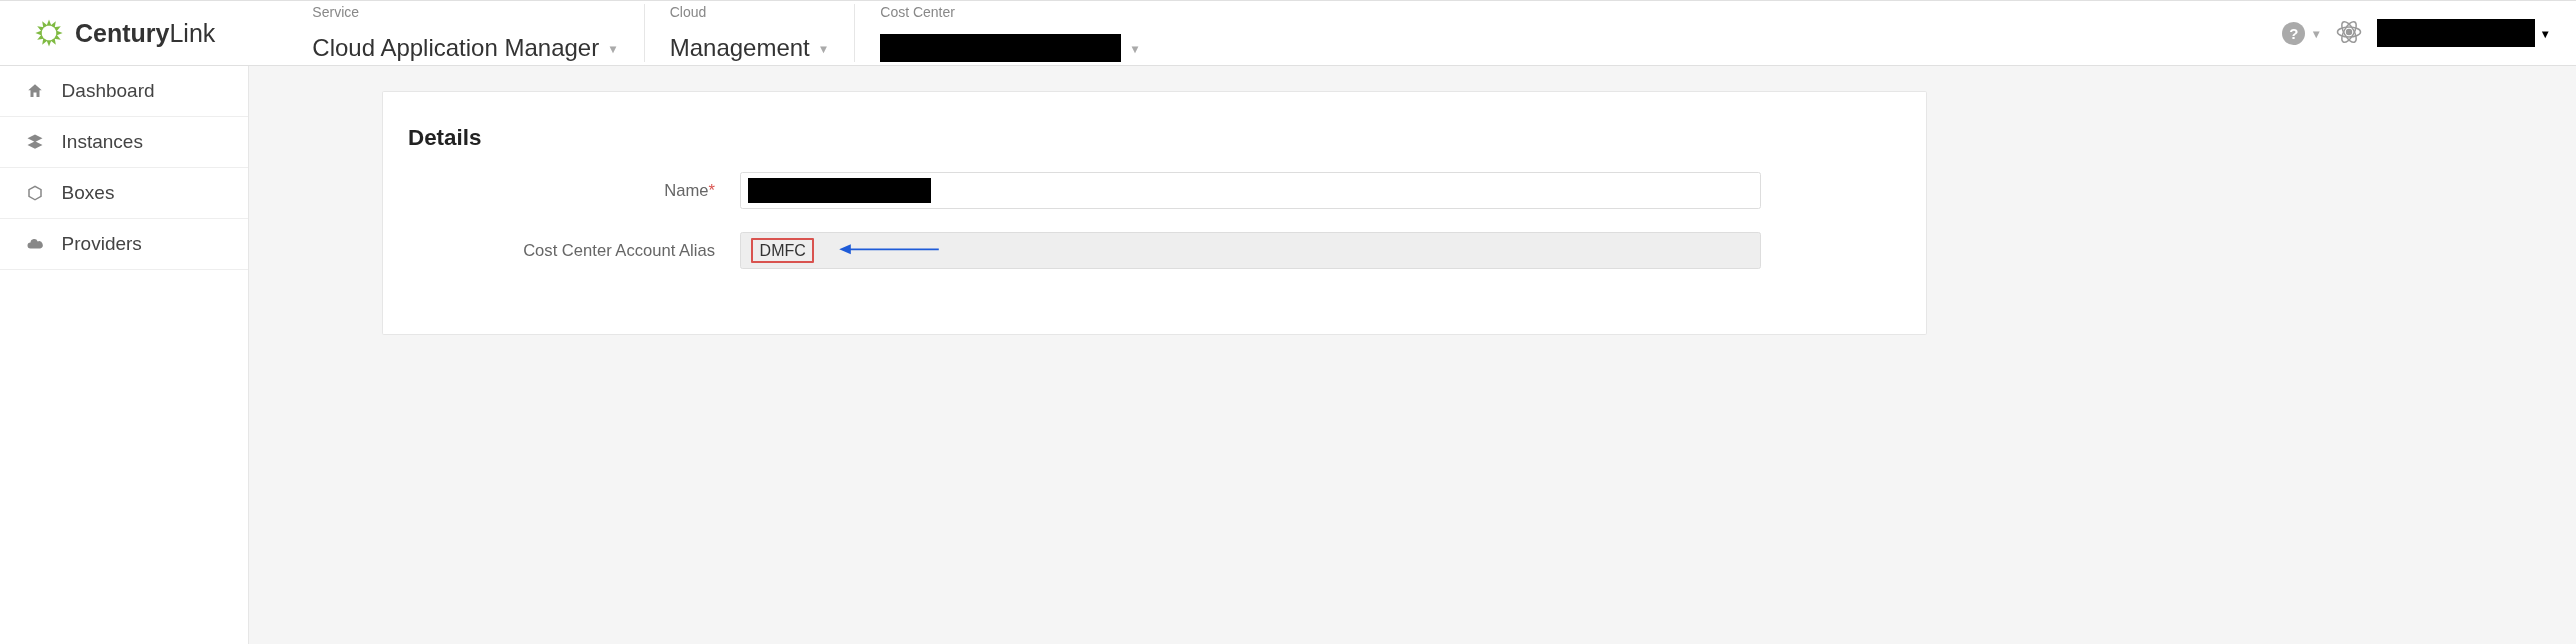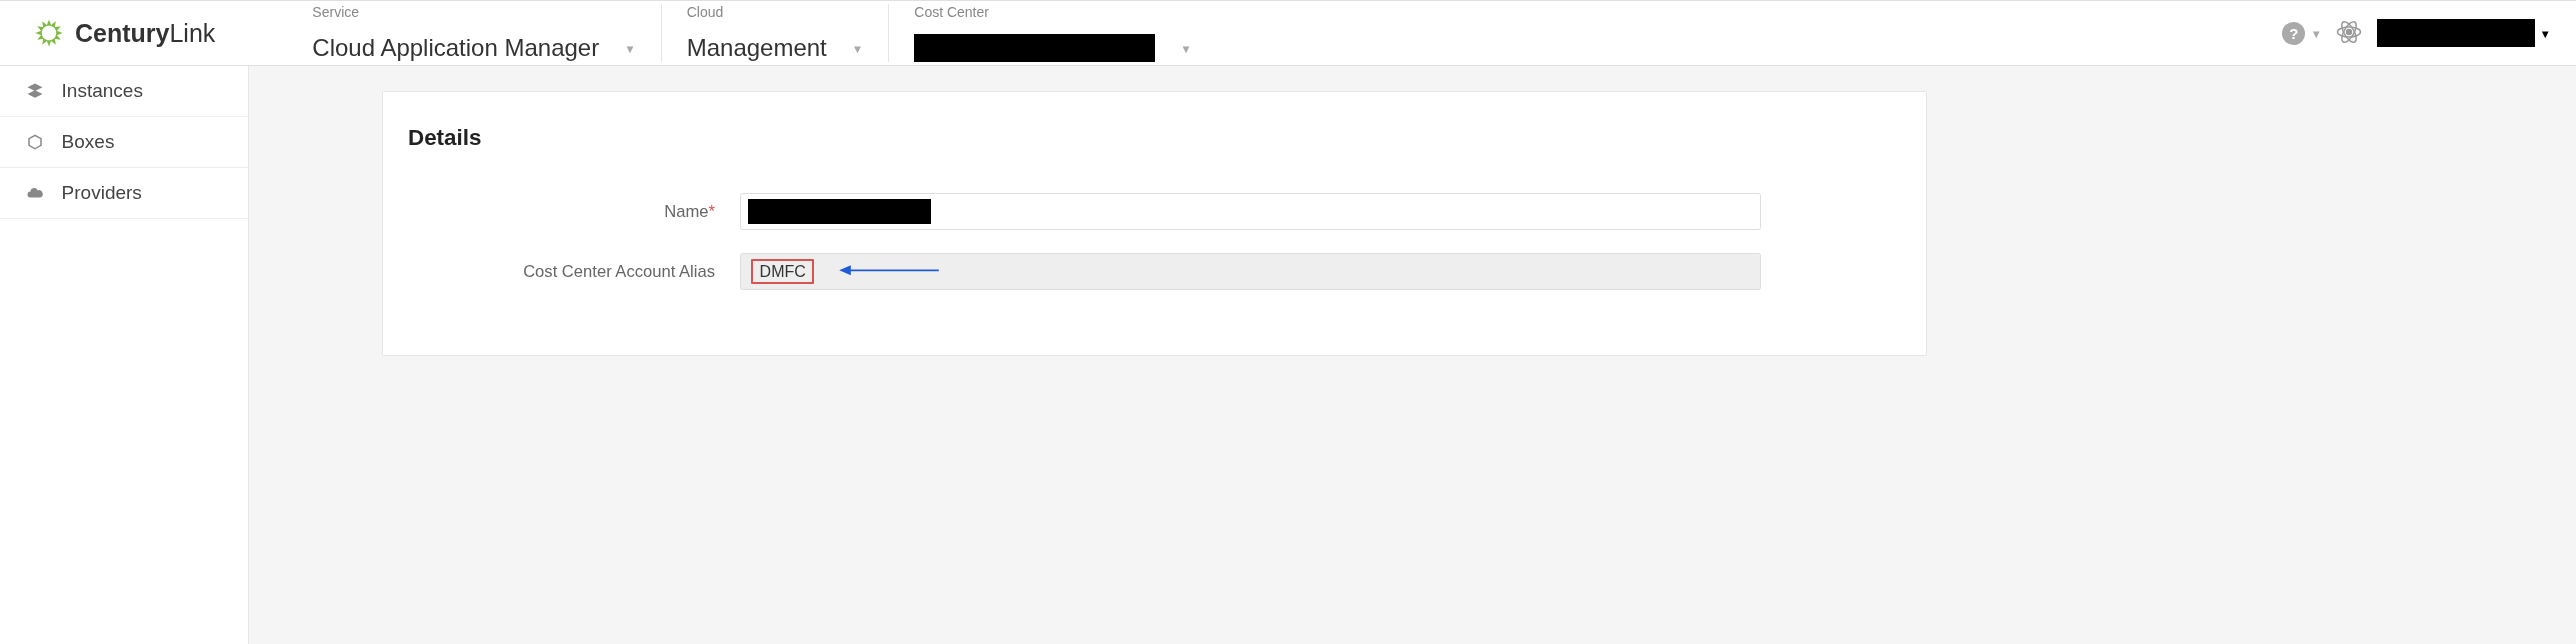--- a/index.html
+++ b/index.html
@@ -37,21 +37,21 @@
     }
     .selector:first-child { border-left: none; }
     .selector-label {
       font-size: 14px;
       color: #888;
       margin-bottom: 14px;
     }
     .selector-value {
       display: flex;
       align-items: center;
-      gap: 25px;
+      gap: 8px;
       font-size: 24px;
       color: #333;
       font-weight: 500;
       cursor: pointer;
     }
     .redacted-block {
       background: #000;
       height: 28px;
       width: 241px;
       display: inline-block;
@@ -102,21 +102,21 @@
       background: #fff;
       border: 0.8px solid #e6e6e6;
       border-radius: 1.7px;
       padding: 33px 25px 42px 25px;
       width: 1545px;
     }
     .card-title {
       font-size: 22.4px;
       font-weight: 600;
       color: #222;
-      margin-bottom: 42px;
+      margin-bottom: 21px;
     }
     .form-row {
       display: flex;
       align-items: center;
       margin-bottom: 23px;
     }
     .form-label {
       width: 332px;
       text-align: right;
       font-size: 16.6px;
@@ -232,20 +232,28 @@
       <span class="caret" style="color:#000">▼</span>
     </div>
   </div>
 </div>
 
 <div class="layout">
   <div class="sidebar">
     <div class="sidebar-item">
       <span class="sidebar-icon">
         <svg width="18" height="18" viewBox="0 0 24 24" fill="#888">
+            <path d="M12 3l9 8h-3v9h-4v-6H10v6H6v-9H3z"></path>
+          </svg>
+      </span>
+      <span>Dashboard</span>
+    </div>
+    <div class="sidebar-item">
+      <span class="sidebar-icon">
+        <svg width="18" height="18" viewBox="0 0 24 24" fill="#888">
             <path d="M12 2l10 5-10 5L2 7l10-5zm0 9l10 5-10 5-10-5 10-5z"></path>
           </svg>
       </span>
       <span>Instances</span>
     </div>
     <div class="sidebar-item">
       <span class="sidebar-icon">
         <svg width="18" height="18" viewBox="0 0 24 24" fill="#888">
             <path d="M12 2l9 5v10l-9 5-9-5V7l9-5zm0 2.3L5 8v8l7 3.9 7-3.9V8l-7-3.7z"></path>
           </svg>

